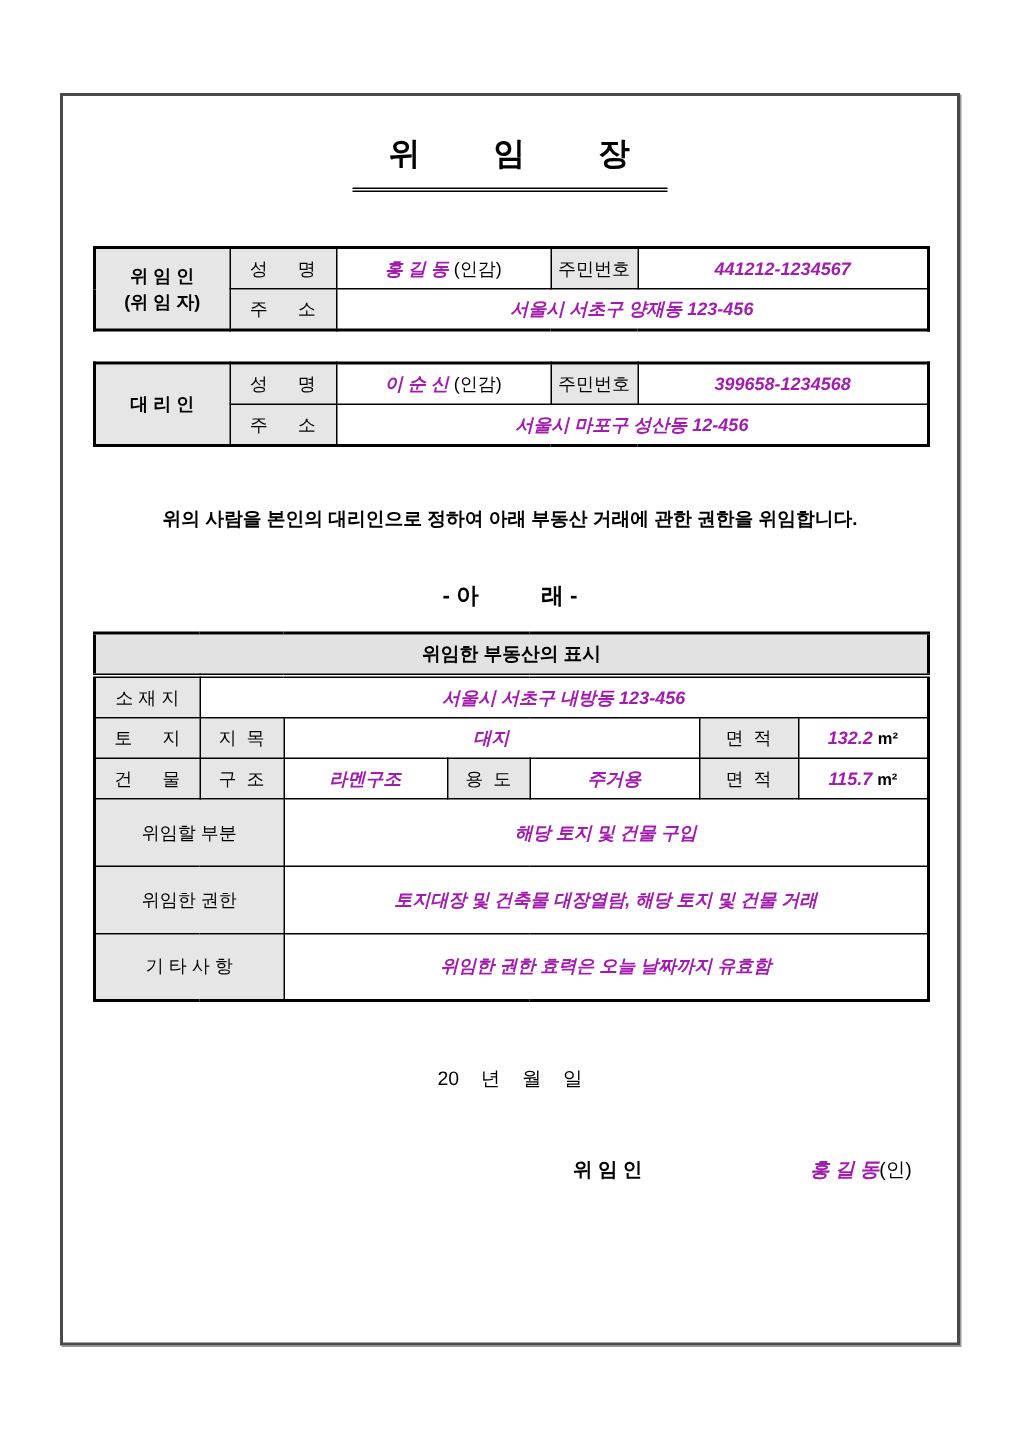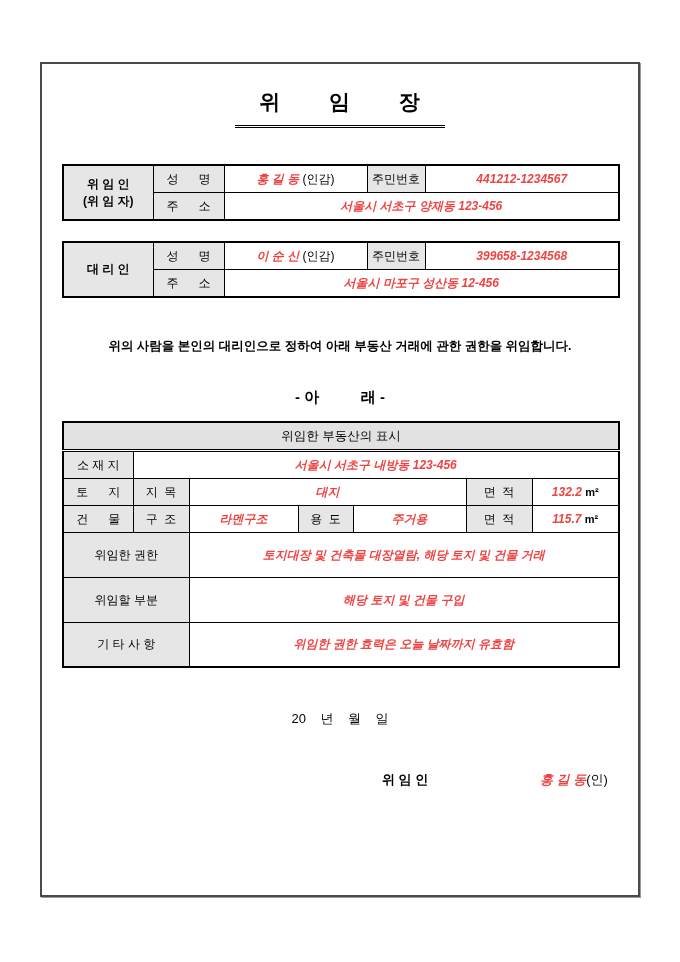--- a/index.html
+++ b/index.html
@@ -17,27 +17,27 @@
   .doc-title {
     display:inline-block; font-size:21px; font-weight:bold; white-space:pre;
     padding:0 24px 9px 24px; border-bottom:3px double #000; letter-spacing:1px;
   }
   table { border-collapse:collapse; table-layout:fixed; width:556px; margin:0 auto; }
   .party-table, .main-table { border:2px solid #000; }
   td { border:1px solid #000; font-size:12px; height:26px; padding:0 3px;
        text-align:center; vertical-align:middle; overflow:hidden; }
   .hd { background:#e6e6e6; }
   .bold { font-weight:bold; }
-  .red { color:#ef4444; font-weight:bold; font-style:italic; }
+  .red { color:#a21caf; font-weight:bold; font-style:italic; }
   .t1 { margin-top:36px; }
   .t2 { margin-top:20px; }
   .statement { margin-top:40px; text-align:center; font-size:12.5px; font-weight:bold; }
   .below-heading { margin-top:33px; text-align:center; font-size:15px; font-weight:bold; white-space:pre; }
   .main-table { margin-top:14px; }
-  .sec-hd td { background:#e2e2e2; font-weight:normal; font-size:12.5px; }
+  .sec-hd td { background:#e2e2e2; font-weight:bold; font-size:12.5px; }
   .sec-hd1 td { border-top:2px solid #000; border-bottom:3px double #000; }
   .sec-hd2 td { border-top:2px solid #000; border-bottom:2px solid #000; }
   .rh45 td { height:44px; }
   .rh38 td { height:37px; }
   .rh44 td { height:43px; }
   .amount-cell { text-align:left; }
   .amount-flex { display:flex; align-items:center; padding:0 78px 0 12px; }
   .amount-flex .grow { flex:1; }
   .gap20 { display:inline-block; width:20px; }
   .gap16 { display:inline-block; width:16px; }
@@ -150,26 +150,26 @@
       <td class="red">라멘구조</td>
       <td class="hd sp">용  도</td>
       <td class="red">주거용</td>
       <td class="hd sp">면  적</td>
       <td>
         <span class="red">115.7</span>
         <span class="unit">m²</span>
       </td>
     </tr>
     <tr class="rh45">
+      <td colspan="2" class="hd">위임할 부분</td>
+      <td colspan="5" class="red">해당 토지 및 건물 구입</td>
+    </tr>
+    <tr class="rh45">
       <td colspan="2" class="hd">위임한 권한</td>
       <td colspan="5" class="red">토지대장 및 건축물 대장열람, 해당 토지 및 건물 거래</td>
-    </tr>
-    <tr class="rh45">
-      <td colspan="2" class="hd">위임할 부분</td>
-      <td colspan="5" class="red">해당 토지 및 건물 구입</td>
     </tr>
     <tr class="rh44">
       <td colspan="2" class="hd sp">기 타 사 항</td>
       <td colspan="5" class="red">위임한 권한 효력은 오늘 날짜까지 유효함</td>
     </tr>
   </tbody>
     </table>
 
   <div class="date-line">20    년    월    일</div>
 

